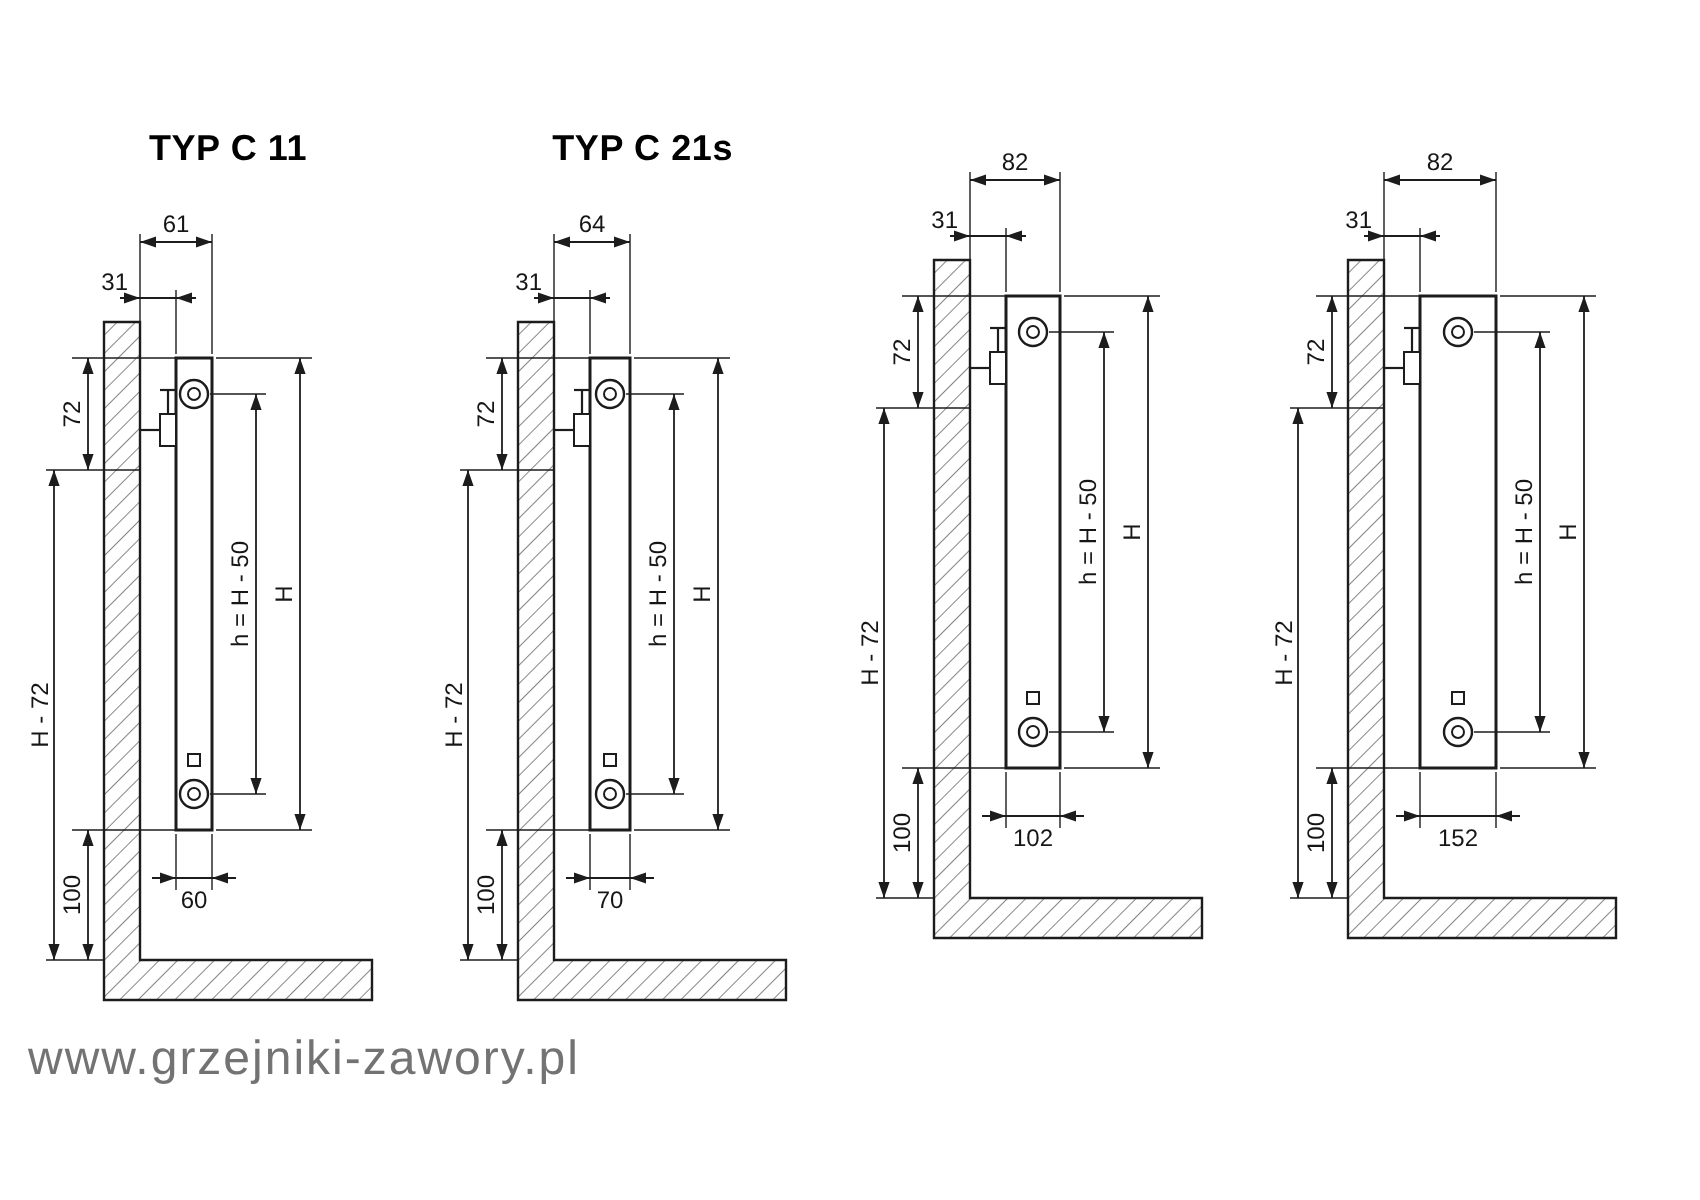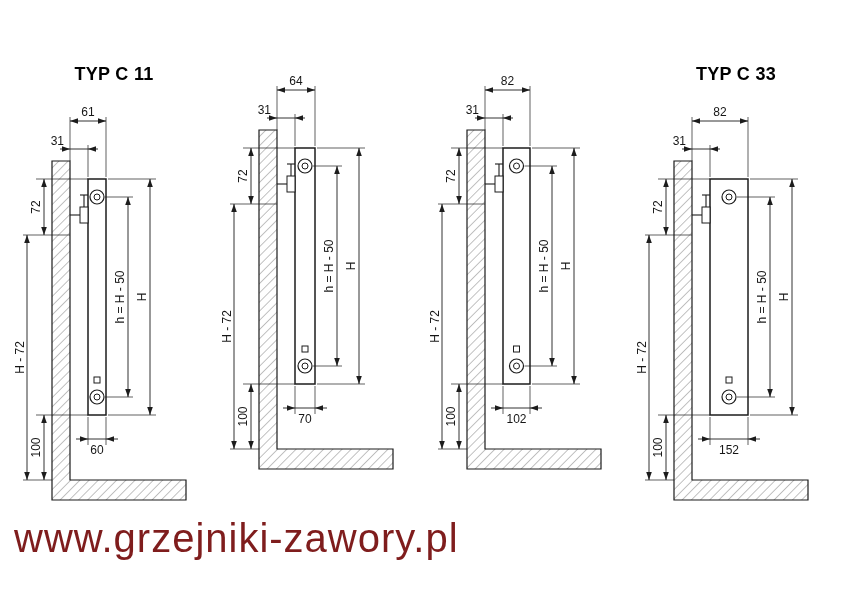--- a/index.html
+++ b/index.html
@@ -4,21 +4,21 @@
 <style>
   html,body{margin:0;padding:0;background:#fff;}
   .page{position:relative;width:850px;height:600px;background:#fff;overflow:hidden;
         font-family:"Liberation Sans",sans-serif;}
   .row{display:flex;justify-content:space-between;padding:64px 14px 0 14px;}
   .panel{width:200px;}
   .panel h2{margin:0 0 10px 0;font-size:18px;font-weight:700;color:#000;text-align:center;
             letter-spacing:.3px;}
   svg.diagram{display:block;}
   .dim{font:12px "Liberation Sans",sans-serif;fill:#161616;}
-  .watermark{position:absolute;left:14px;top:516px;font-size:40px;color:#7f1d1d;
+  .watermark{position:absolute;left:14px;top:516px;font-size:24px;color:#737373;
              letter-spacing:1px;}
 </style>
 </head>
 <body>
 
 <div class="page">
   <div class="row">
 
     <div class="panel">
       <h2>TYP C 11</h2>
@@ -91,20 +91,21 @@
             <text x="132" y="202" class="dim" text-anchor="middle" transform="rotate(-90 132 202)">H</text>
             <line x1="62" y1="344" x2="104" y2="344" stroke="#1c1c1c" stroke-width="0.9"></line>
             <polygon points="74,344 66,341.2 66,346.8" fill="#1c1c1c"></polygon>
             <polygon points="92,344 100,341.2 100,346.8" fill="#1c1c1c"></polygon>
             <text x="83" y="359" class="dim" text-anchor="middle">60</text>
           </g>
         </svg>
     </div>
 
     <div class="panel">
+      <h2>TYP C 21s</h2>
       <svg class="diagram" width="200" height="420" viewBox="0 0 200 420">
           <defs>
             <pattern id="hatch1" width="6.5" height="6.5" patternUnits="userSpaceOnUse" patternTransform="rotate(45)">
               <line x1="0" y1="0" x2="0" y2="6.5" stroke="#777777" stroke-width="0.9"></line>
             </pattern>
           </defs>
           <g>
             <path d="M 38 66 L 56 66 L 56 385 L 172 385 L 172 405 L 38 405 Z" fill="url(#hatch1)" stroke="#1c1c1c" stroke-width="1.2"></path>
           </g>
           <g>
@@ -243,21 +244,20 @@
             <text x="141" y="202" class="dim" text-anchor="middle" transform="rotate(-90 141 202)">H</text>
             <line x1="62" y1="344" x2="113" y2="344" stroke="#1c1c1c" stroke-width="0.9"></line>
             <polygon points="74,344 66,341.2 66,346.8" fill="#1c1c1c"></polygon>
             <polygon points="101,344 109,341.2 109,346.8" fill="#1c1c1c"></polygon>
             <text x="87.5" y="359" class="dim" text-anchor="middle">102</text>
           </g>
         </svg>
     </div>
 
     <div class="panel">
-      <h2>TYP C 33</h2>
       <svg class="diagram" width="200" height="420" viewBox="0 0 200 420">
           <defs>
             <pattern id="hatch3" width="6.5" height="6.5" patternUnits="userSpaceOnUse" patternTransform="rotate(45)">
               <line x1="0" y1="0" x2="0" y2="6.5" stroke="#777777" stroke-width="0.9"></line>
             </pattern>
           </defs>
           <g>
             <path d="M 38 66 L 56 66 L 56 385 L 172 385 L 172 405 L 38 405 Z" fill="url(#hatch3)" stroke="#1c1c1c" stroke-width="1.2"></path>
           </g>
           <g>

